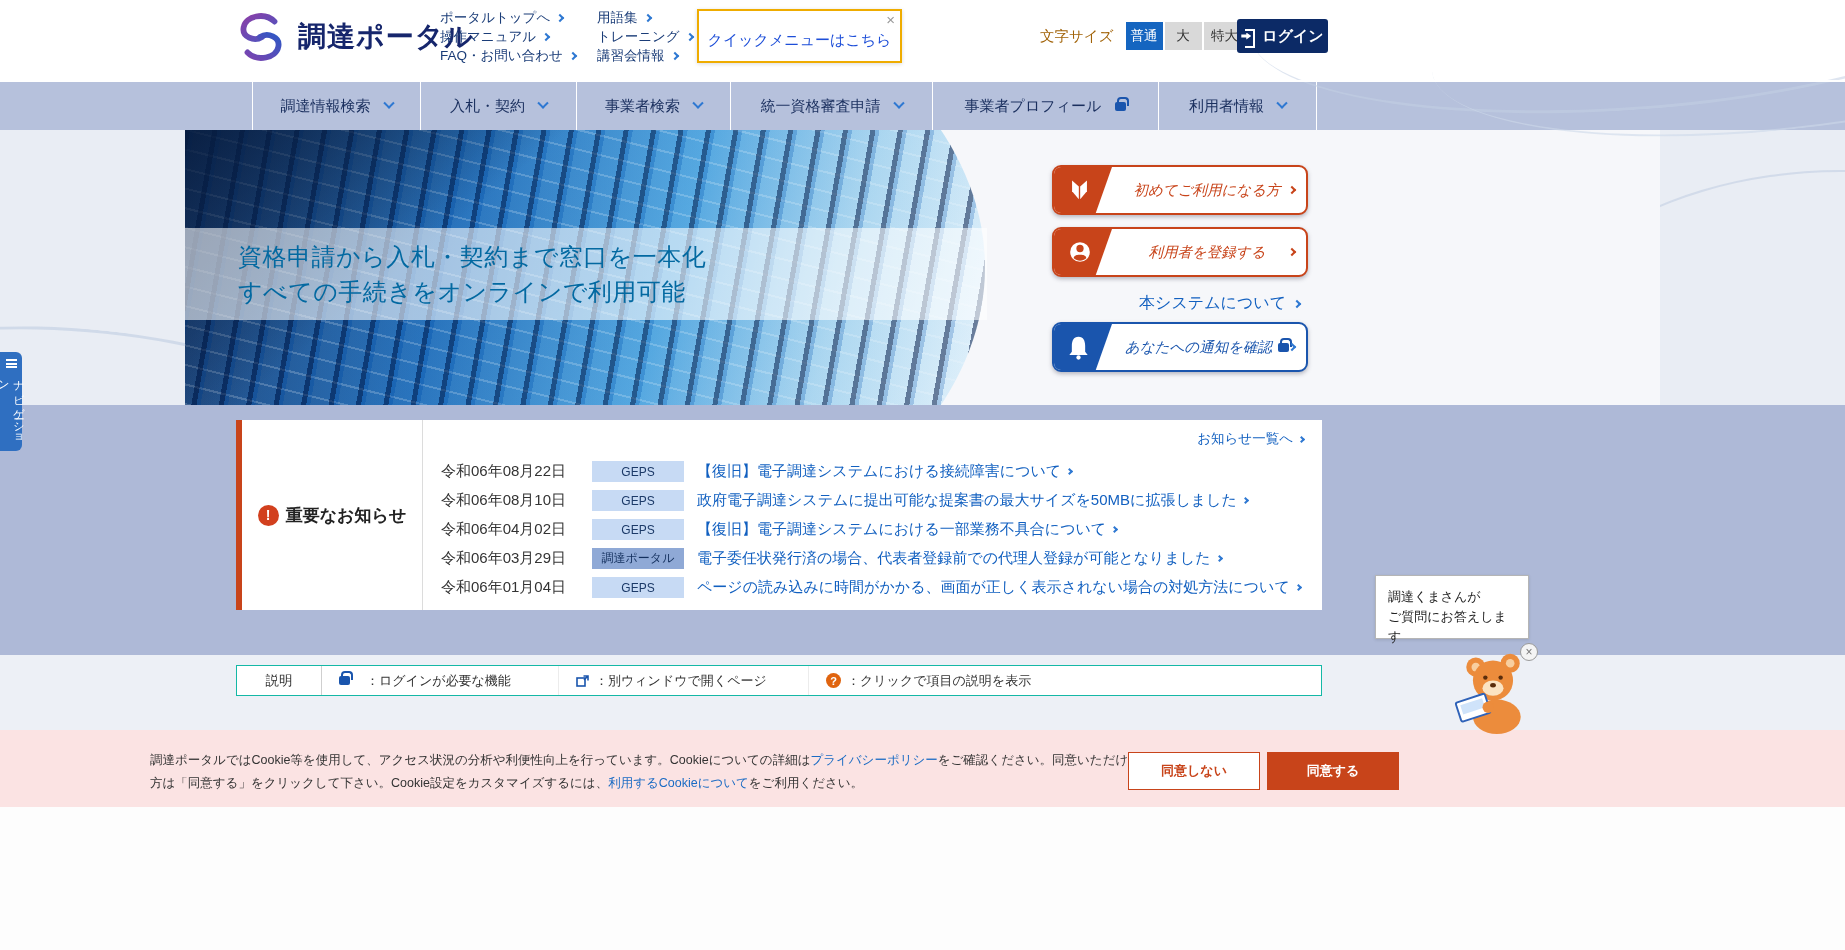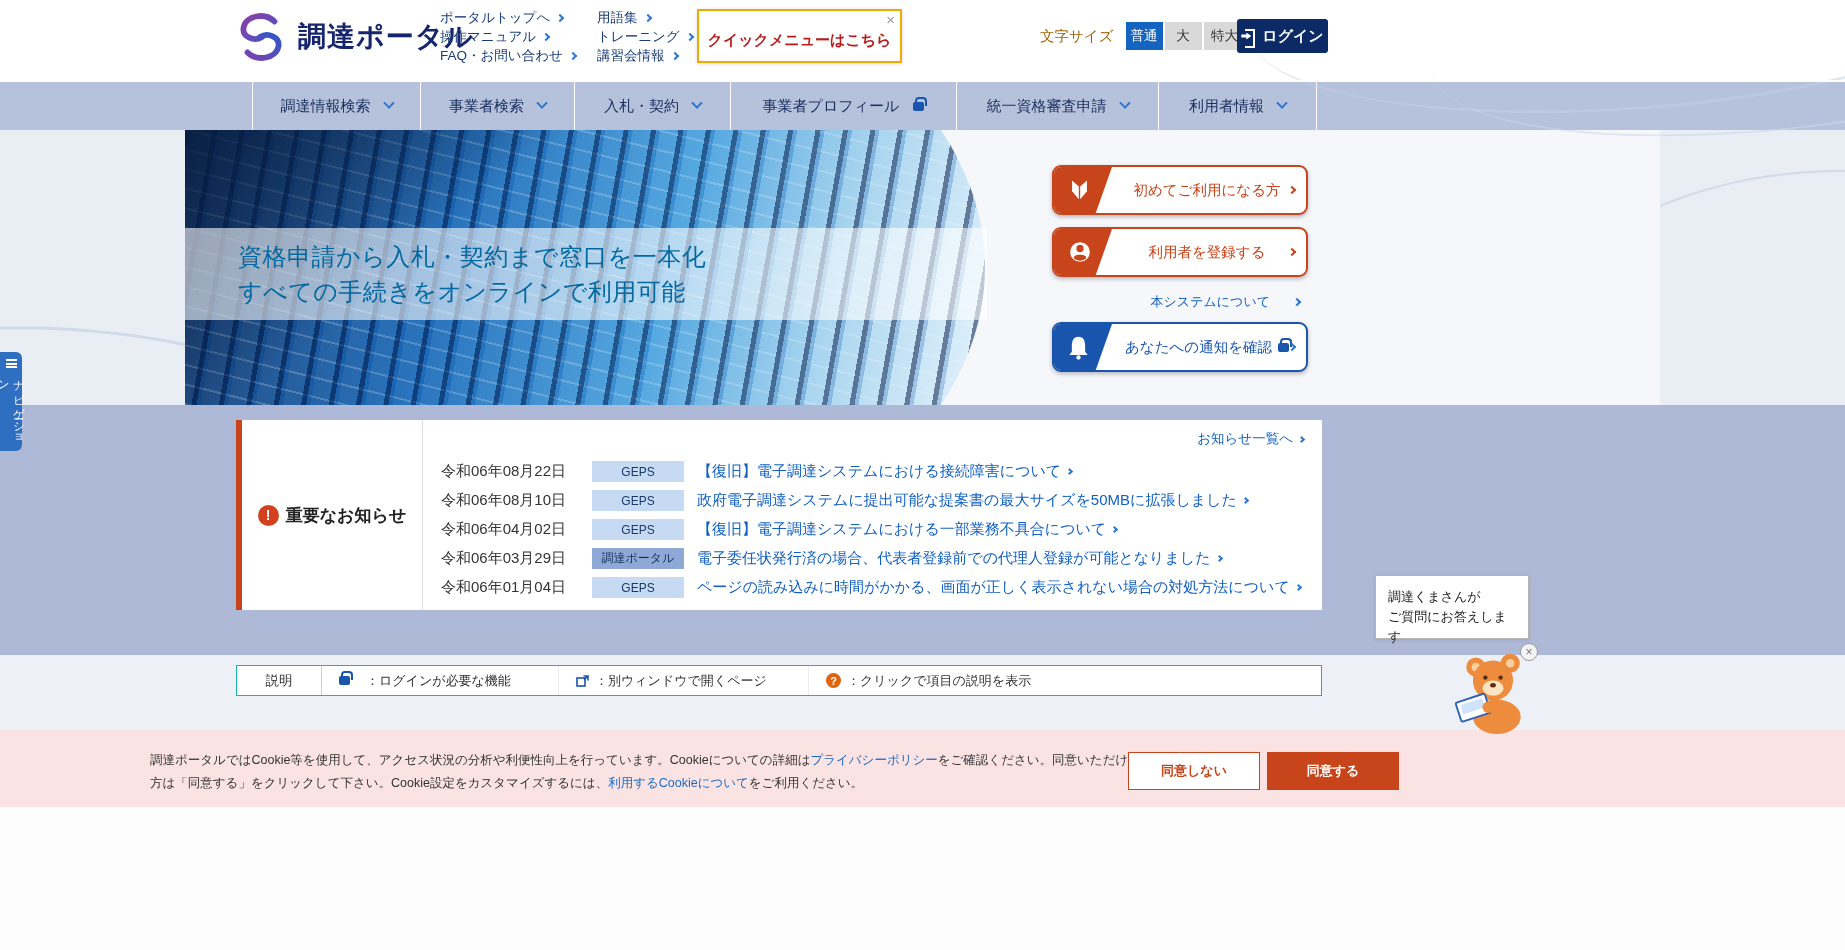--- a/index.html
+++ b/index.html
@@ -18,21 +18,21 @@
   
   .header { position:absolute; left:0; top:0; width:1845px; height:80px; background:#fff; z-index:5; }
   .logo { position:absolute; left:230px; top:10px; display:flex; align-items:center; gap:6px; cursor:pointer; }
   .logo-text { font-size:28px; font-weight:bold; color:#16266c; letter-spacing:1px; }
   .hlinks { position:absolute; top:11px; display:flex; flex-direction:column; gap:6px; }
   .hlinks.c1 { left:440px; } .hlinks.c2 { left:597px; }
   .hlink { display:flex; align-items:center; gap:7px; font-size:13.5px; color:#1b3d78; cursor:pointer; text-decoration:none; height:13px; }
   .chev-r { display:inline-block; width:6px; height:6px; border-top:2px solid #2e78d2; border-right:2px solid #2e78d2; transform:rotate(45deg); flex:none; }
   .chev-r.or { border-color:#c8441a; }
   .quickmenu { position:absolute; left:697px; top:9px; width:205px; height:54px; background:#fff; border:2px solid #efac00; box-shadow:0 1px 4px rgba(0,0,0,.15); display:flex; align-items:center; justify-content:center; cursor:pointer; }
-  .quickmenu-label { font-size:15px; font-weight:bold; color:#b91c1c;margin-top:8px; }
+  .quickmenu-label { font-size:15px; font-weight:normal; color:#1d4ed8;margin-top:8px; }
   .qm-close { position:absolute; right:5px; top:1px; font-size:15px; color:#9a9a9a; cursor:pointer; line-height:16px; }
   .fontsize { position:absolute; left:1040px; top:22px; height:28px; display:flex; align-items:center; }
   .fs-label { font-size:14.5px; color:#a16207; margin-right:12px; }
   .fs-btn { border:none; width:37px; height:28px; font-size:13.5px; background:#d9d9d9; color:#333; cursor:pointer; margin-right:2px; font-family:inherit; }
   .fs-btn.wide { width:42px; }
   .fs-btn.fs-active { background:#1565c0; color:#fff; }
   .login-btn { position:absolute; left:1237px; top:19px; width:91px; height:34px; background:#0c2a66; border:none; border-radius:3px; color:#fff; font-size:15px; font-weight:bold; display:flex; align-items:center; justify-content:center; cursor:pointer; font-family:inherit; }
   .login-icon { position:relative; width:14px; height:15px; margin-right:7px; flex:none; }
   .login-icon::before { content:""; position:absolute; right:0; top:0; width:8px; height:15px; border:2px solid #fff; border-left:none; }
   .login-icon::after { content:""; position:absolute; left:0; top:4px; width:10px; height:7px; background:#fff; clip-path:polygon(0 30%,50% 30%,50% 0,100% 50%,50% 100%,50% 70%,0 70%); }
@@ -57,24 +57,24 @@
     clip-path:ellipse(800px 420px at 0px 50%); }
   .hero-band { position:absolute; left:0; top:98px; width:802px; height:92px; background:rgba(255,255,255,.58); padding:11px 0 0 53px; z-index:2; }
   .hero-line { font-size:24px; color:#0369a1; line-height:35px; letter-spacing:.5px; }
 
   .hero-actions { position:absolute; left:1052px; top:35px; width:256px; z-index:3; }
   .action { position:absolute; left:0; width:256px; height:50px; background:#fff; border:2px solid #c8441a; border-radius:9px; display:flex; align-items:center; overflow:hidden; box-shadow:0 2px 4px rgba(60,60,80,.35); cursor:pointer; text-decoration:none; }
   .action.a2 { top:62px; }
   .action.a3 { top:157px; border-color:#1a55ad; }
   .wedge { width:58px; height:100%; background:#c8441a; clip-path:polygon(0 0,100% 0,72% 100%,0 100%); display:flex; align-items:center; justify-content:flex-start; padding-left:12px; flex:none; }
   .action.a3 .wedge { background:#1a55ad; }
-  .action-label { flex:1; text-align:center; font-size:14.5px; color:#c8441a; display:flex; align-items:center; justify-content:center; gap:6px; padding-right:4px; }
+  .action-label { flex:1; text-align:center; font-size:14.5px; color:#c8441a; display:flex; align-items:center; justify-content:center; gap:6px; padding-right:4px;font-style:italic; }
   .action.a3 .action-label { color:#1a55ad; }
   .action .chev-r { position:absolute; right:11px; }
-  .about-link { position:absolute; left:0; top:128px; width:248px; display:flex; align-items:center; justify-content:flex-end; gap:24px; font-size:13px; color:#1260c0; cursor:pointer; text-decoration:none;text-align:right; }
+  .about-link { position:absolute; left:0; top:128px; width:248px; display:flex; align-items:center; justify-content:flex-end; gap:8px; font-size:16px; color:#1260c0; cursor:pointer; text-decoration:none;text-align:right; }
 
   
   .news { position:absolute; left:0; top:405px; width:1845px; height:250px; background:#aeb9d7; }
   .news-card { position:absolute; left:236px; top:15px; width:1086px; height:190px; background:#fff; display:flex; }
   .news-accent { width:6px; background:#c8441a; flex:none; }
   .news-label-col { width:181px; flex:none; border-right:1px solid #dcdcdc; display:flex; align-items:center; justify-content:center; gap:7px; }
   .excl-icon { width:21px; height:21px; border-radius:50%; background:#d2401e; color:#fff; font-size:14px; font-weight:bold; display:flex; align-items:center; justify-content:center; flex:none; }
   .news-label { font-size:17px; font-weight:bold; color:#222; }
   .news-rows { flex:1; position:relative; padding:37px 0 8px 18px; }
   .list-link { position:absolute; top:10px; right:18px; display:flex; align-items:center; gap:6px; font-size:13.5px; color:#1260c0; cursor:pointer; text-decoration:none; }
@@ -193,35 +193,35 @@
       <span>ログイン</span>
     </button>
   </header>
   <div class="white-gap"></div>
 
   <nav class="nav">
     <div class="nav-item" style="width:168px">
         <span>調達情報検索</span>
         <i class="chev-d"></i>
       </div>
+    <div class="nav-item" style="width:156px">
+        <span>入札・契約</span>
+        <i class="chev-d"></i>
+      </div>
     <div class="nav-item" style="width:154px">
         <span>事業者検索</span>
         <i class="chev-d"></i>
       </div>
-    <div class="nav-item" style="width:156px">
-        <span>入札・契約</span>
+    <div class="nav-item" style="width:202px">
+        <span>統一資格審査申請</span>
         <i class="chev-d"></i>
       </div>
     <div class="nav-item" style="width:226px">
         <span>事業者プロフィール</span>
         <i class="lock-icon"></i>
-      </div>
-    <div class="nav-item" style="width:202px">
-        <span>統一資格審査申請</span>
-        <i class="chev-d"></i>
       </div>
     <div class="nav-item" style="width:159px">
         <span>利用者情報</span>
         <i class="chev-d"></i>
       </div>
   </nav>
 
   <section class="hero">
     <div class="hero-panel">
       <div class="hero-photo"></div>

